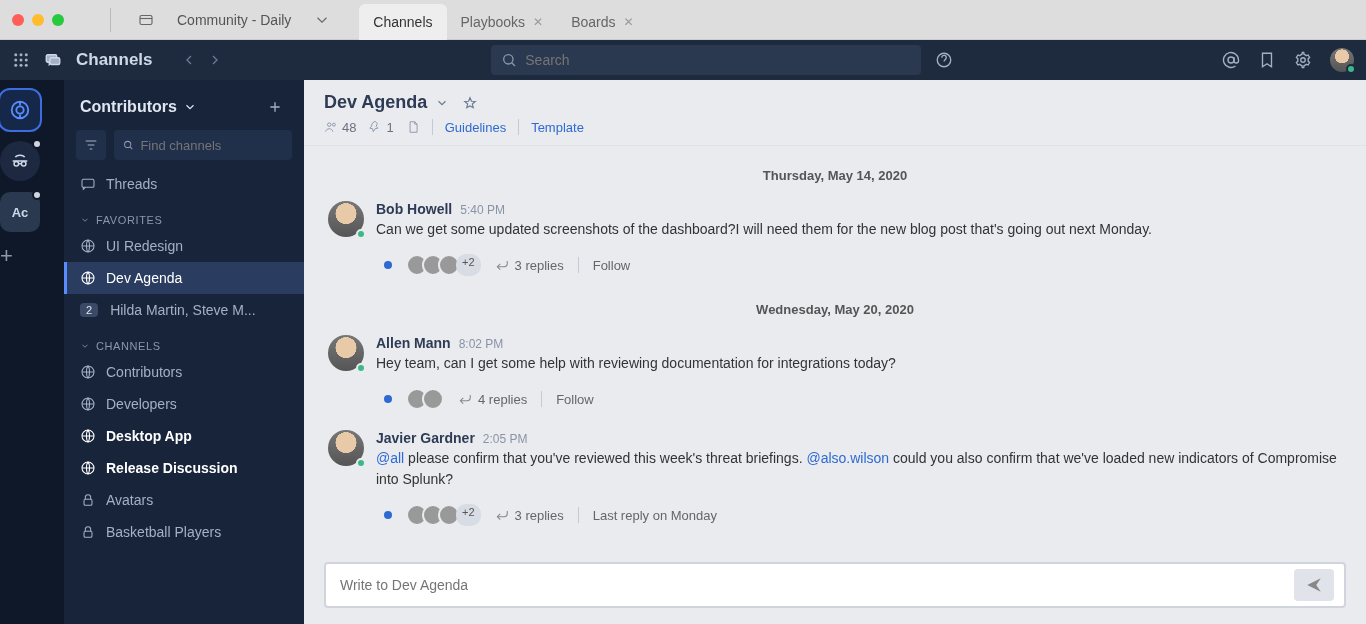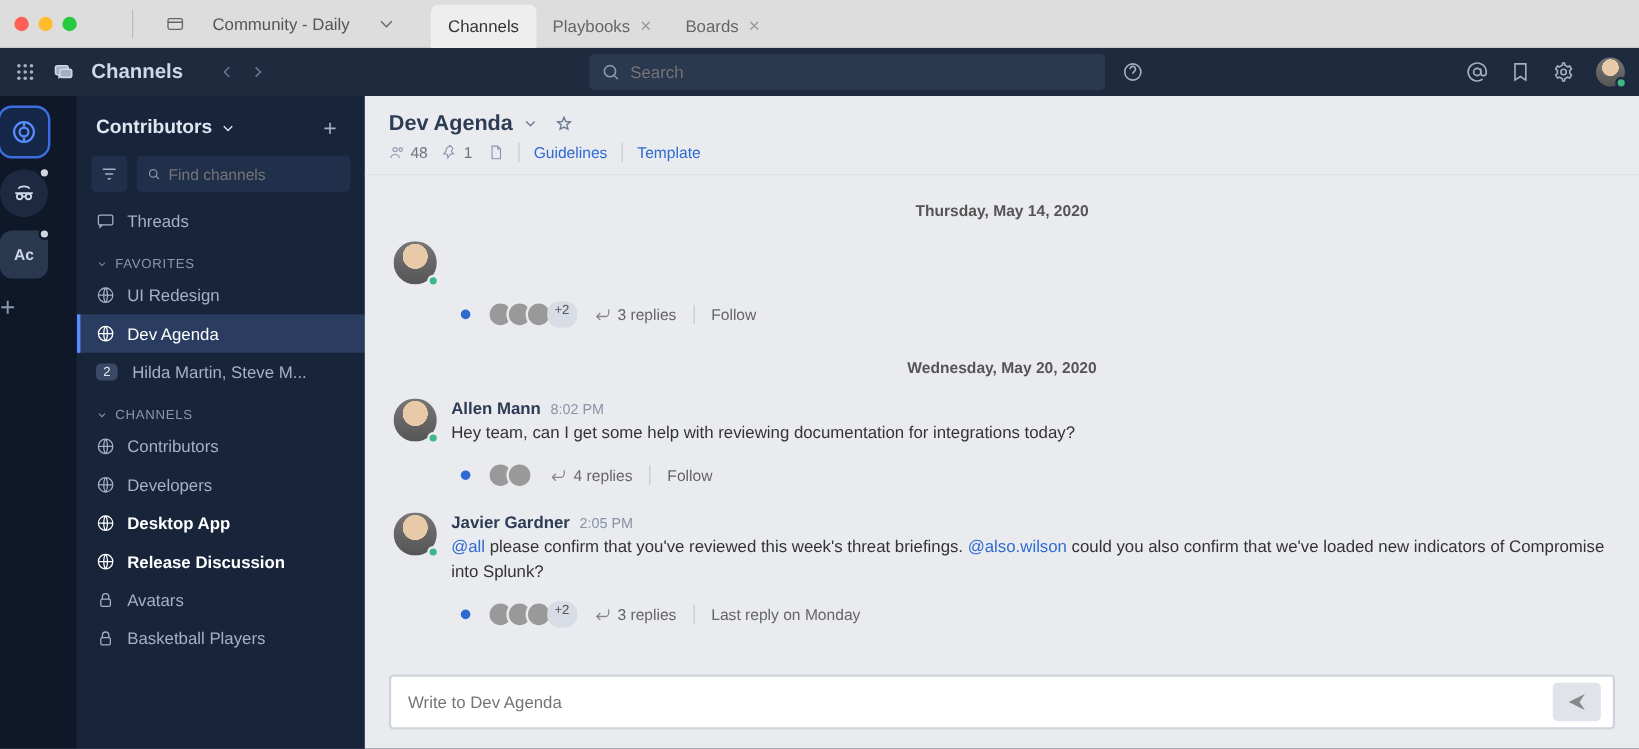--- a/index.html
+++ b/index.html
@@ -377,20 +377,27 @@
       </div>
     </div>
 
     <div class="messages">
       <div class="date-div">Thursday, May 14, 2020</div>
 
       <div class="msg">
         <div class="msg-avatar face">
             <div class="status-dot"></div>
           </div>
+        <div class="msg-body">
+          <div class="msg-head">
+              <span class="msg-author">Bob Howell</span>
+              <span class="msg-time">5:40 PM</span>
+            </div>
+          <div class="msg-text">Can we get some updated screenshots of the dashboard?I will need them for the new blog post that's going out next Monday.</div>
+        </div>
       </div>
       <div class="thread-row">
         <span class="unread-dot"></span>
         <span class="avatar-stack">
             <span class="a face"></span>
             <span class="a face"></span>
             <span class="a face"></span>
             <span class="plus-count">+2</span>
           </span>
         <span class="thread-action">

